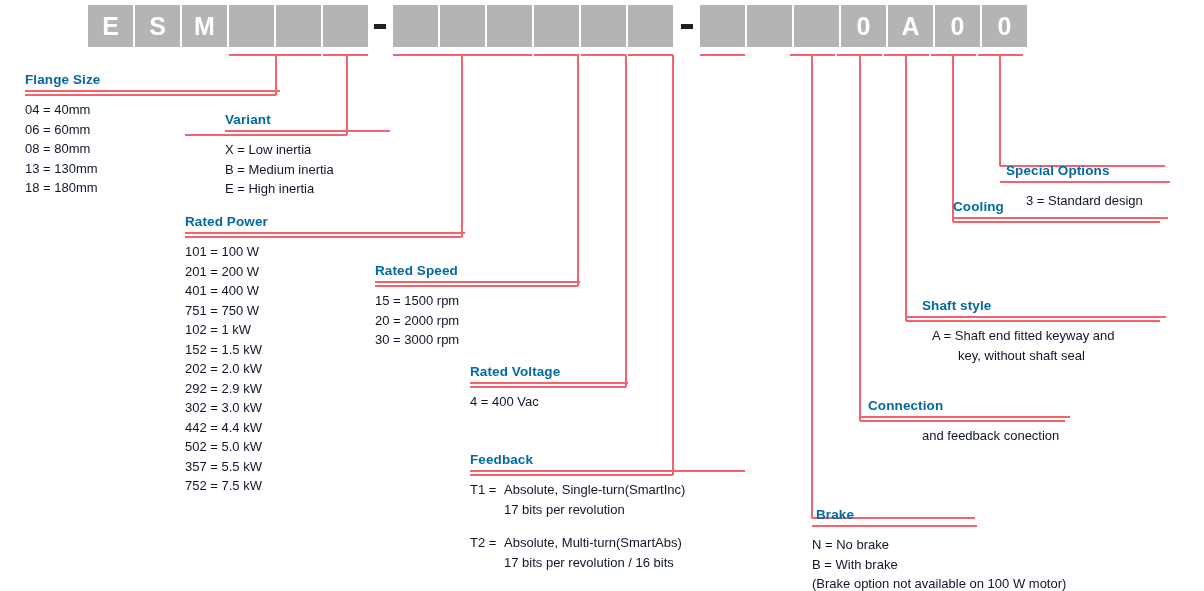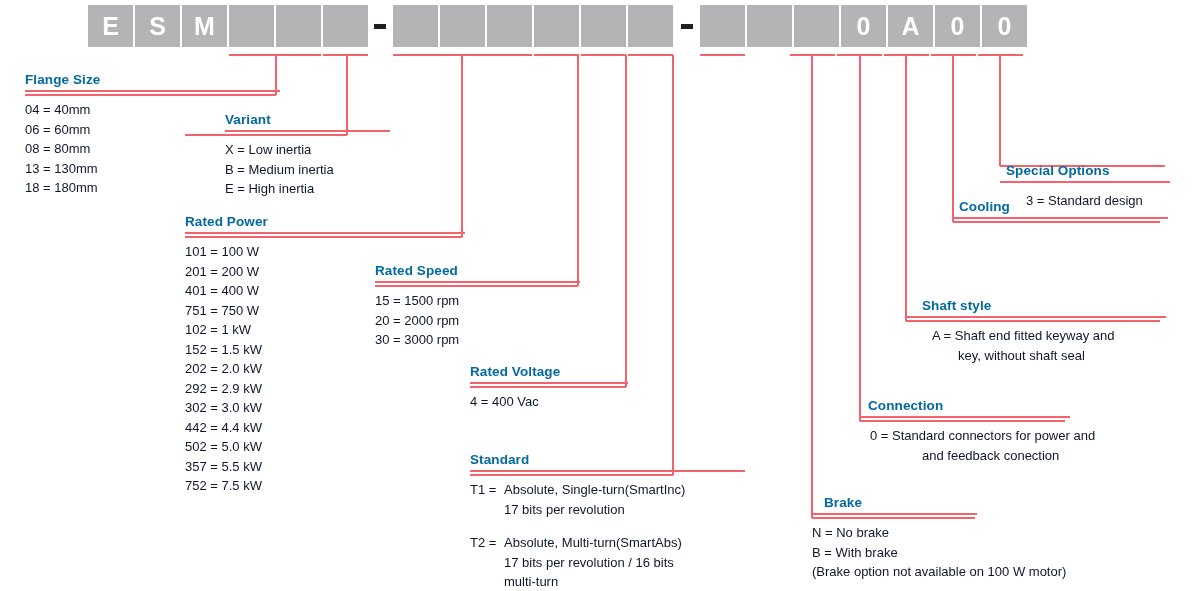--- a/index.html
+++ b/index.html
@@ -200,73 +200,71 @@
 
 <div class="legend" style="left:470px; top:364px; width:158px;">
   <h3>Rated Voltage</h3>
   <div class="rule"></div>
   <div class="items">
     <div class="it">4 = 400 Vac</div>
   </div>
 </div>
 
 <div class="legend" style="left:470px; top:452px; width:275px;">
-  <h3>Standard</h3>
+  <h3>Feedback</h3>
   <div class="rule"></div>
   <div class="items">
     <div class="fb-row">
       <div class="fb-key">T1 =</div>
       <div class="fb-val">
         <div>Absolute, Single-turn(SmartInc)</div>
         <div>17 bits per revolution</div>
       </div>
     </div>
     <div class="fb-row">
       <div class="fb-key">T2 =</div>
       <div class="fb-val">
         <div>Absolute, Multi-turn(SmartAbs)</div>
         <div>17 bits per revolution / 16 bits</div>
-        <div>multi-turn</div>
       </div>
     </div>
   </div>
 </div>
 
 <div class="legend" style="left:1000px; top:143px; width:170px;margin-top:20px;">
   <h3 style="padding-left:6px;">Special Options</h3>
   <div class="rule"></div>
   <div class="items">
     <div class="ind2">3 = Standard design</div>
   </div>
 </div>
 
 <div class="legend" style="left:953px; top:199px; width:215px;">
-  <h3 style="padding-left:6px;">Cooling</h3>
+  <h3 style="">Cooling</h3>
   <div class="rule"></div>
 </div>
 
 <div class="legend" style="left:906px; top:298px; width:260px;">
   <h3 style="padding-left:16px;">Shaft style</h3>
   <div class="rule"></div>
   <div class="items">
     <div class="ind2">A = Shaft end fitted keyway and</div>
     <div style="padding-left:52px;white-space:nowrap;">key, without shaft seal</div>
   </div>
 </div>
 
 <div class="legend" style="left:860px; top:398px; width:210px;">
   <h3 style="padding-left:8px;">Connection</h3>
   <div class="rule"></div>
   <div class="items" style="width:320px;">
-    <div class="ind2" style="padding-left:10px;">0 = Standard connectors for power and</div>
     <div style="padding-left:62px;white-space:nowrap;">and feedback conection</div>
   </div>
 </div>
 
 <div class="legend" style="left:812px; top:495px; width:165px;">
-  <h3 style="padding-left:12px;">Brake</h3>
+  <h3 style="padding-left:4px;margin-top:12px;">Brake</h3>
   <div class="rule"></div>
   <div class="items" style="width:360px;">
     <div class="it">N = No brake</div>
     <div class="it">B = With brake</div>
     <div class="it">(Brake option not available on 100 W motor)</div>
   </div>
 </div>
 
 </body></html>

